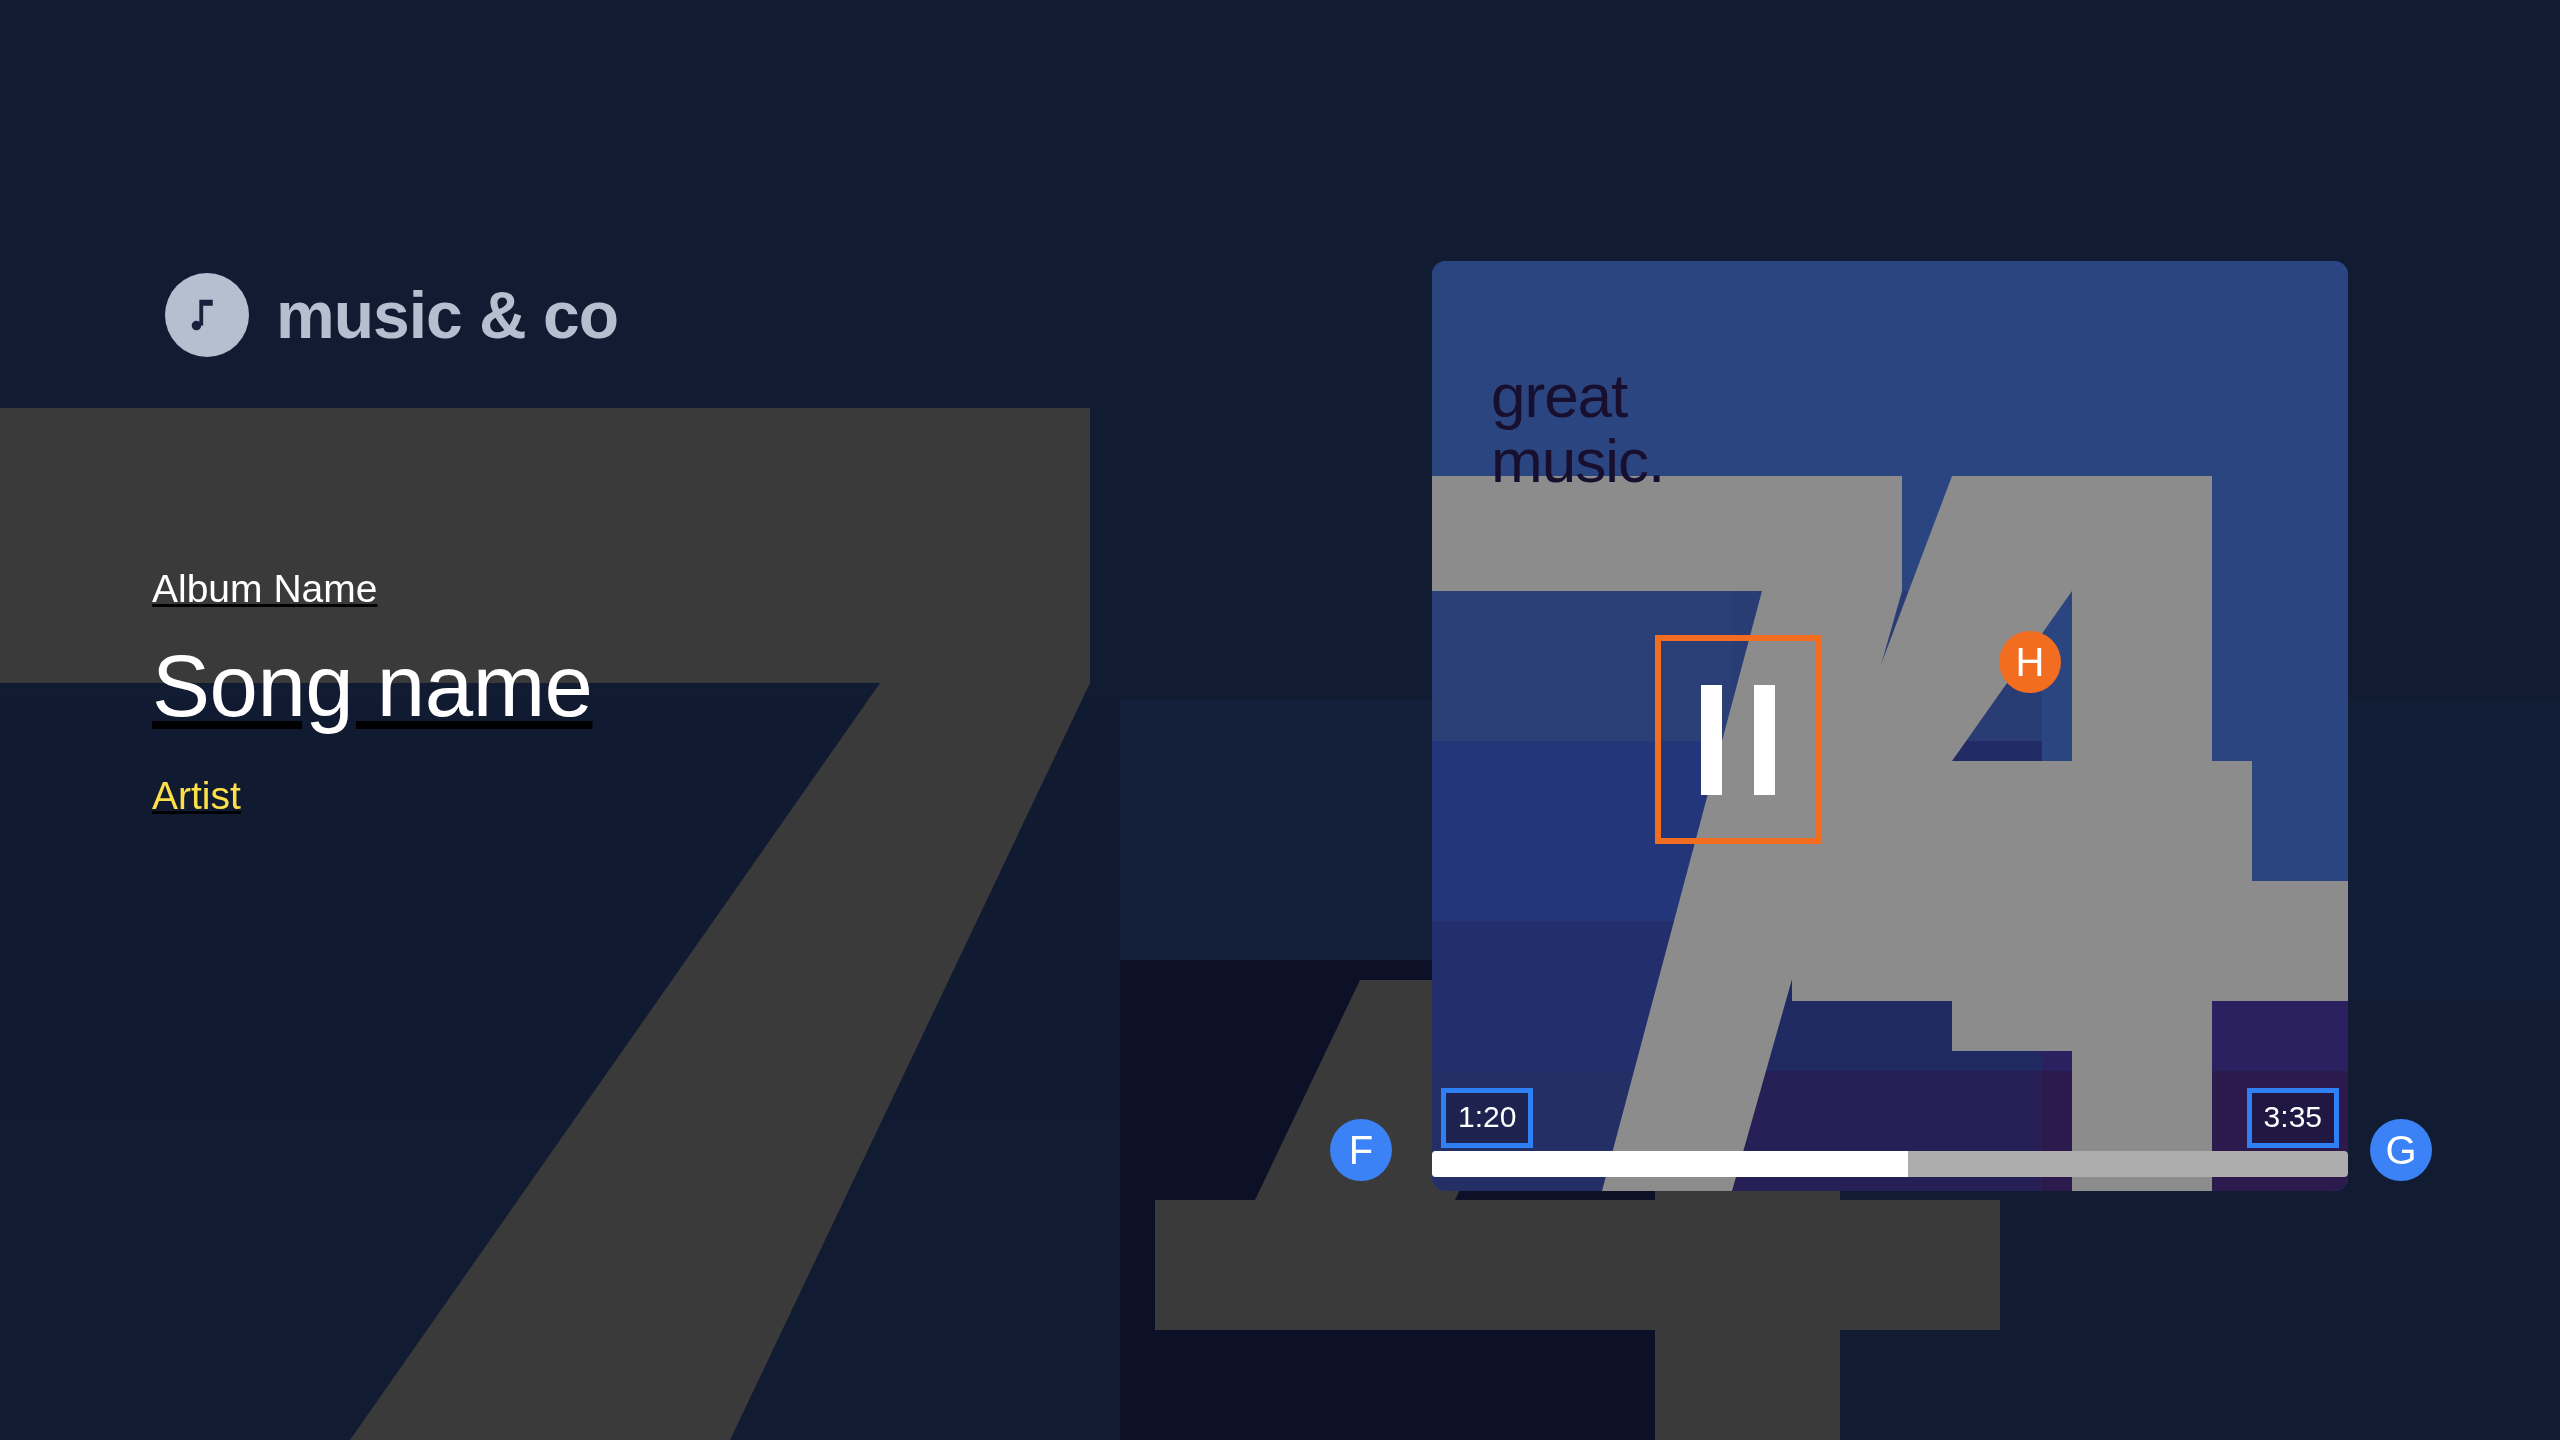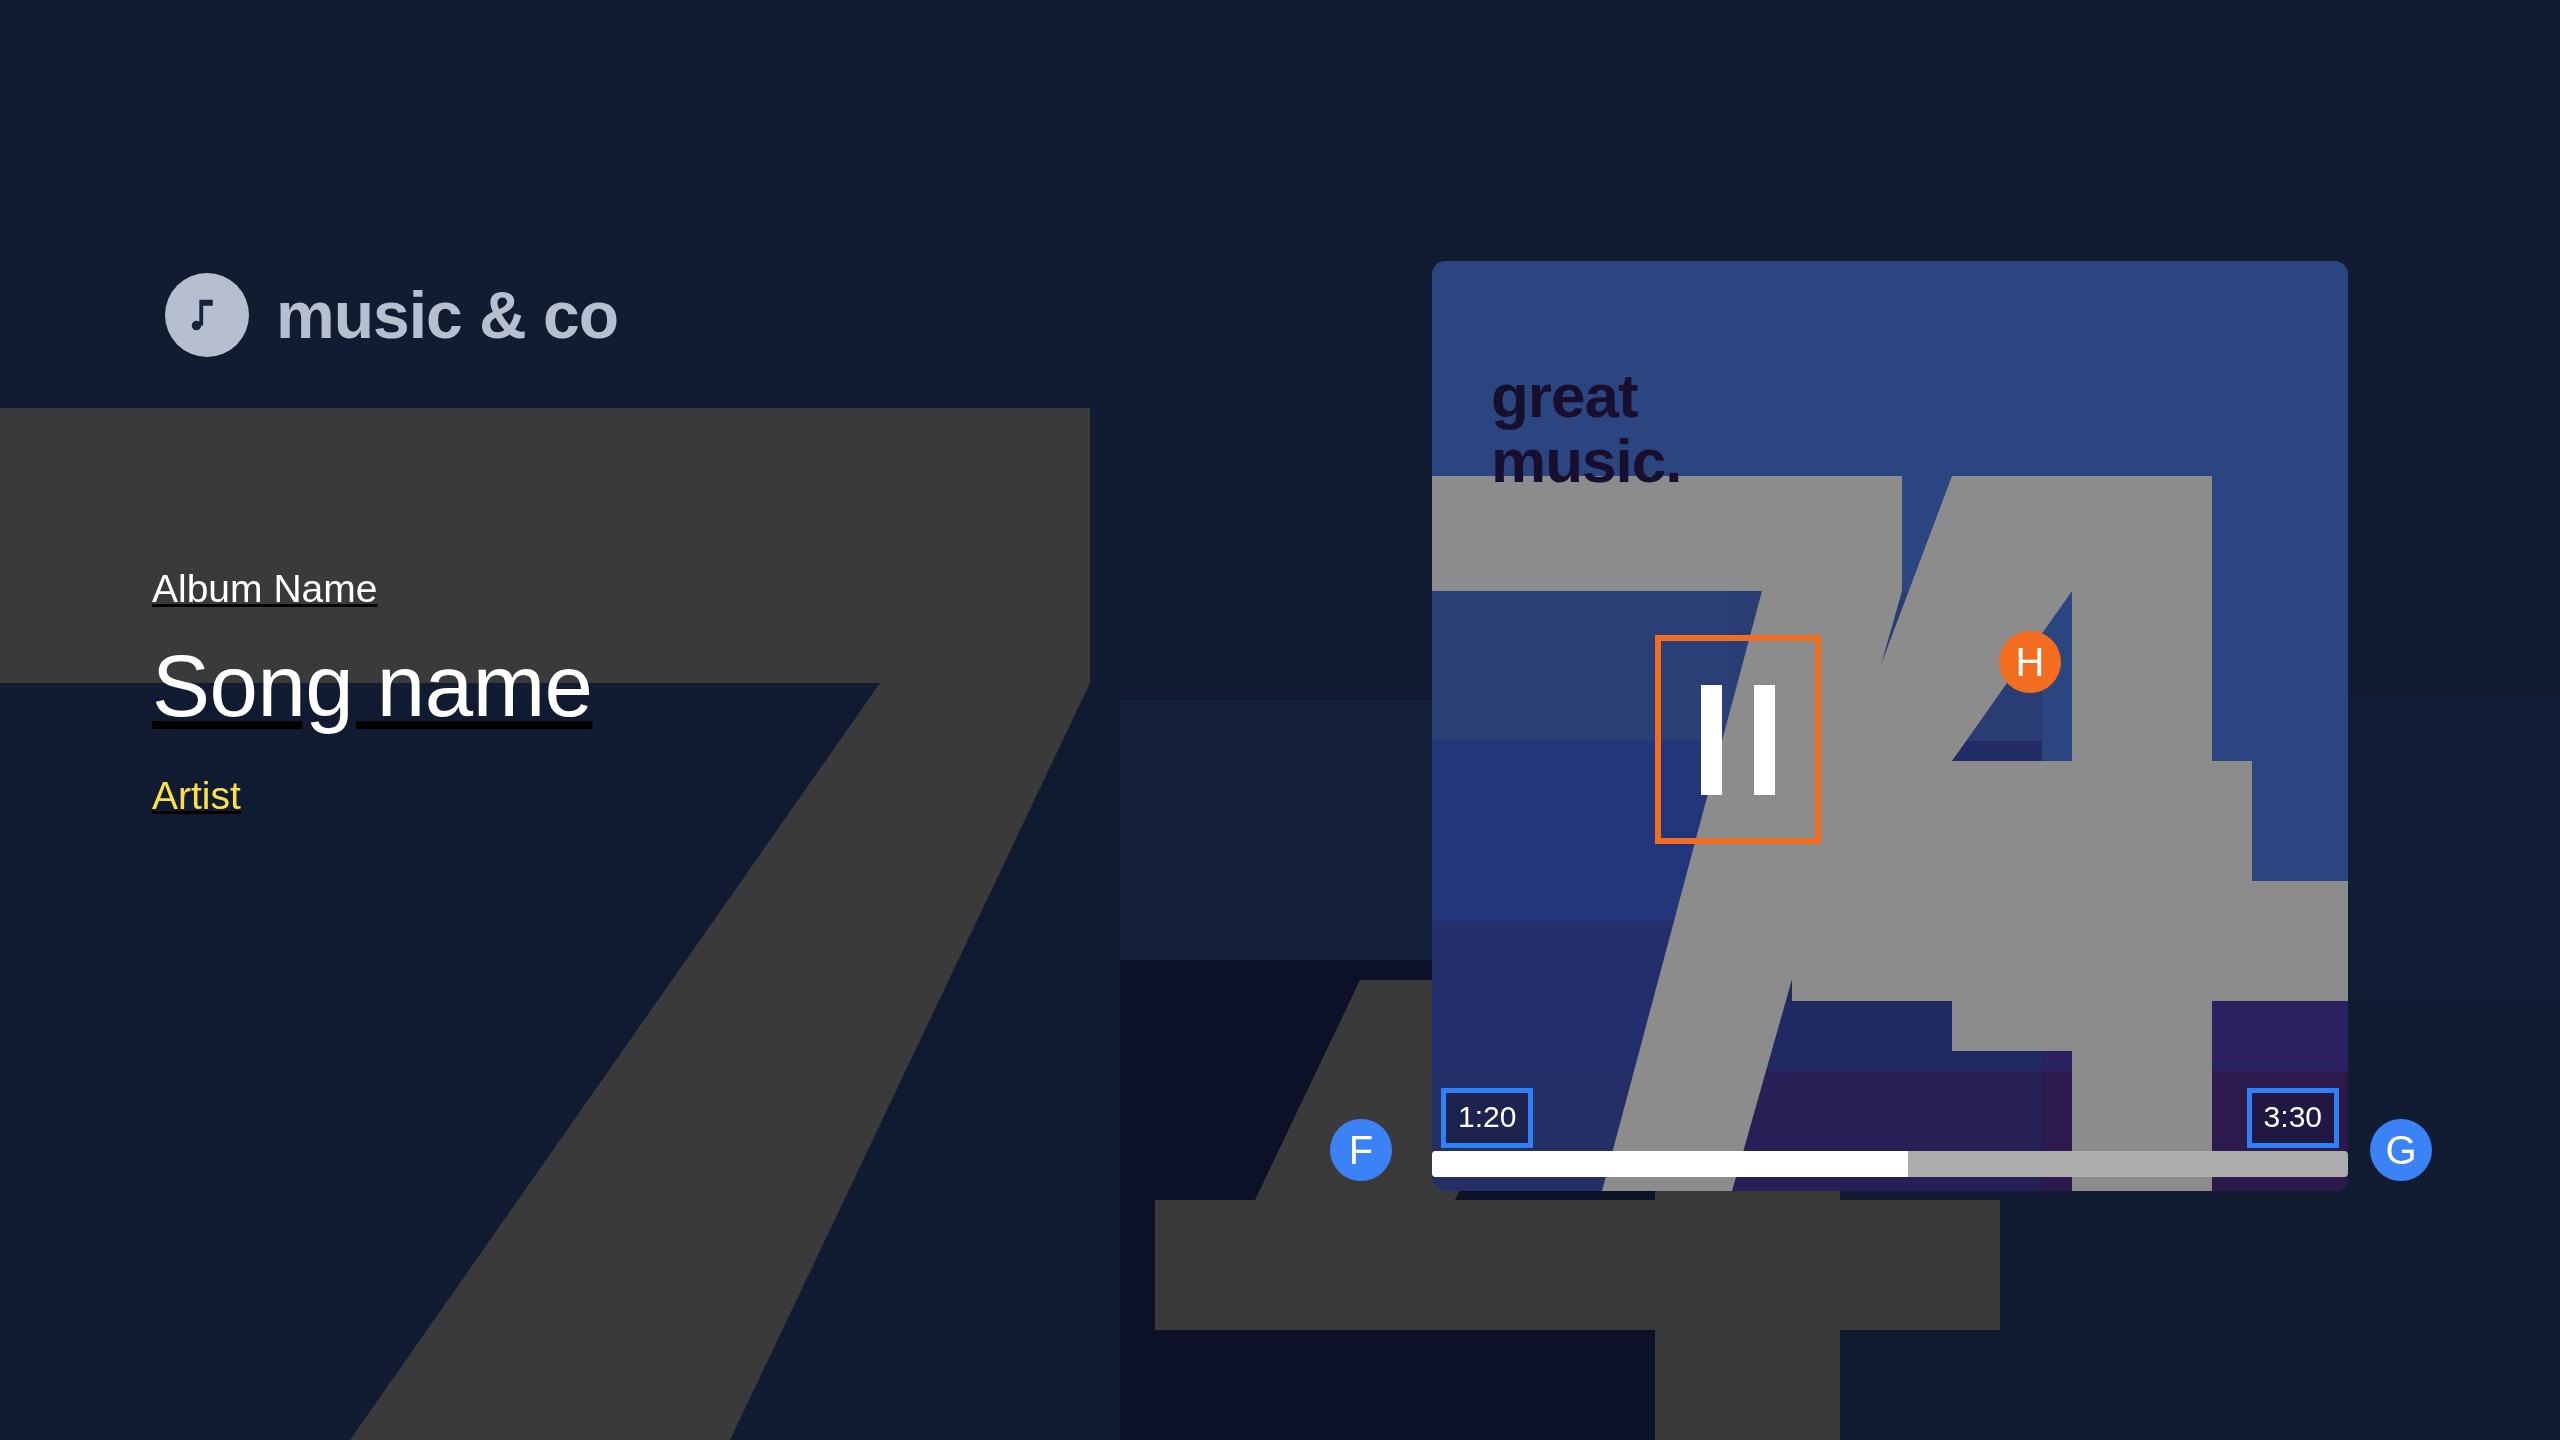--- a/index.html
+++ b/index.html
@@ -43,21 +43,21 @@
   .album-card {
     position:absolute; left:1432px; top:261px;
     width:916px; height:930px;
     border-radius:14px; overflow:hidden; z-index:20;
     background:#2a4580;
   }
   .album-art-svg { position:absolute; inset:0; width:916px; height:930px; display:block; }
 
   .album-headline {
     position:absolute; left:59px; top:102px;
-    font-size:62px; font-weight:700; line-height:1.05;
+    font-size:62px; font-weight:400; line-height:1.05;
     color:#180f2e; letter-spacing:-1px; z-index:3;
   }
 
   
   .pause-button {
     position:absolute; left:-1px; top:-1px;
     width:166px; height:209px;
     border:6px solid #f36d21;
     display:flex; align-items:center; justify-content:center; gap:32px;
     z-index:6; background:transparent;
@@ -168,21 +168,21 @@
       <span>great</span><br>
       <span>music.</span>
     </div>
 
     <div class="pause-button" style="left:223px; top:374px;">
       <span class="pause-bar"></span>
       <span class="pause-bar"></span>
     </div>
 
     <div class="time-chip start">1:20</div>
-    <div class="time-chip end">3:30</div>
+    <div class="time-chip end">3:35</div>
 
     <div class="progress-row">
       <div class="progress-track">
         <div class="progress-fill" id="progress-fill" style="width: 52%;"></div>
       </div>
     </div>
   </div>
 
   <div class="badge badge-f">F</div>
   <div class="badge badge-g">G</div>

